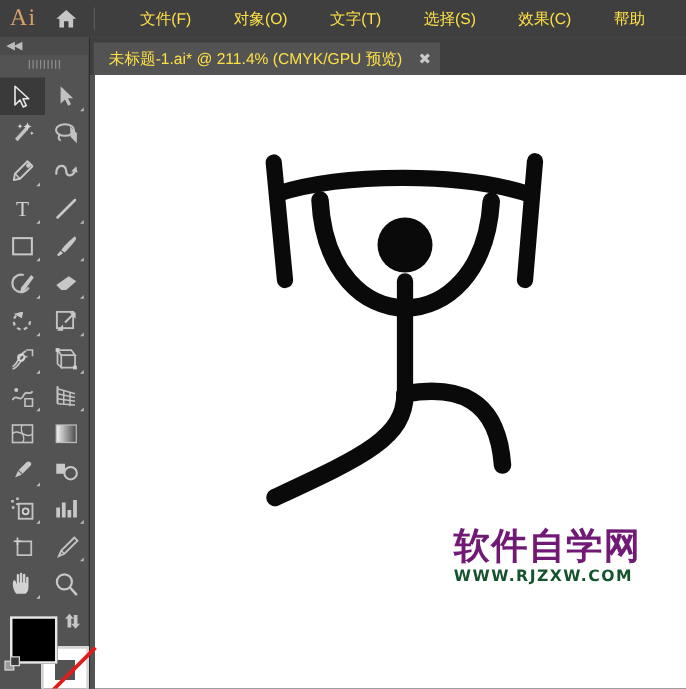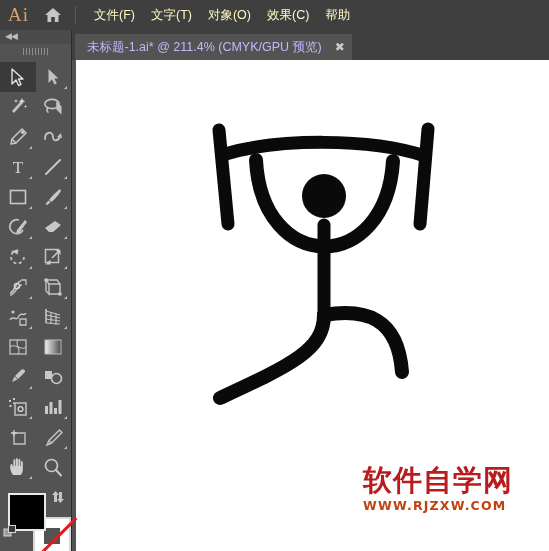--- a/index.html
+++ b/index.html
@@ -10,27 +10,27 @@
 
   
   #menubar{position:absolute;left:0;top:0;width:549px;height:30px;background:#3f3f3f;
            display:flex;align-items:center;}
   #ai-logo{margin-left:8px;font-family:"Liberation Serif","DejaVu Serif",serif;
            font-size:19px;color:#d9a06a;letter-spacing:1px;line-height:1;
            padding-bottom:2px;user-select:none;}
   #home-btn{margin-left:14px;width:20px;height:20px;display:flex;align-items:center;justify-content:center;}
   #menu-div{margin-left:12px;width:1px;height:18px;background:#5a5a5a;}
   #menus{display:flex;align-items:center;margin-left:10px;}
-  .menu-item{color:#fef9c3;font-size:12.5px;padding:4px 8px;white-space:nowrap;}
+  .menu-item{color:#fde047;font-size:12.5px;padding:4px 8px;white-space:nowrap;margin-left:18px;}
 
   
   #tabbar{position:absolute;left:72px;top:30px;width:477px;height:30px;background:#3f3f3f;}
   #doc-tab{position:absolute;left:3px;top:4px;height:26px;background:#535353;
            display:flex;align-items:center;padding:0 0 0 12px;box-sizing:border-box;}
-  #doc-tab-title{color:#c4b5fd;font-size:12.5px;white-space:nowrap;text-align:right;}
+  #doc-tab-title{color:#fde047;font-size:12.5px;white-space:nowrap;text-align:right;}
   #doc-tab-close{width:24px;height:26px;display:flex;align-items:center;justify-content:center;
                  color:#c9c9c9;font-size:12px;margin-left:6px;}
 
   
   #toolpanel{position:absolute;left:0;top:30px;width:72px;height:521px;background:#535353;
              border-right:1px solid #2b2b2b;box-sizing:border-box;}
   #tp-header{position:relative;height:14px;background:#4b4b4b;}
   #tp-collapse{position:absolute;left:5px;top:1px;color:#bcbcbc;font-size:9px;letter-spacing:-1px;}
   #tp-grip{height:14px;display:flex;align-items:center;justify-content:center;}
   .griplines{display:flex;gap:2px;}
@@ -54,42 +54,43 @@
   #swapicon{position:absolute;right:6px;top:2px;color:#c5c5c5;font-size:13px;z-index:4;}
   #defaulticon{position:absolute;left:3px;top:36px;z-index:4;}
 
   
   #canvaswrap{position:absolute;left:72px;top:60px;width:477px;height:491px;background:#535353;}
   #canvas{position:absolute;left:4px;top:0;width:473px;height:491px;background:#ffffff;}
   #artwork{position:absolute;left:0;top:0;width:473px;height:491px;}
 
   
   #watermark{position:absolute;left:287px;top:363px;width:160px;user-select:none;}
-  #wm-cn{font-size:29px;font-weight:bold;color:#b91c1c;letter-spacing:1px;line-height:1;
-         font-family:Liberation Mono, monospace;margin-top:45px;}
-  #wm-url{margin-top:1px;font-size:12.5px;font-weight:bold;color:#c2410c;letter-spacing:1.2px;
+  #wm-cn{font-size:29px;font-weight:bold;color:#701a75;letter-spacing:1px;line-height:1;
+         font-family:Liberation Serif, serif;}
+  #wm-url{margin-top:1px;font-size:12.5px;font-weight:bold;color:#14532d;letter-spacing:1.2px;
           font-family:"DejaVu Sans","Liberation Sans",sans-serif;}
 </style>
 </head>
 <body>
 
 <div id="app">
 
   <div id="menubar">
     <div id="ai-logo">Ai</div>
     <div id="home-btn">
       <svg width="18" height="16" viewBox="0 0 18 16">
         <path d="M9 1 L17 8 L14.5 8 L14.5 15 L10.8 15 L10.8 10 L7.2 10 L7.2 15 L3.5 15 L3.5 8 L1 8 Z" fill="#c6c6c6"></path>
       </svg>
     </div>
     <div id="menu-div"></div>
     <div id="menus">
       <div class="menu-item">文件(F)</div>
+      <div class="menu-item">对象(O)</div>
       <div class="menu-item">文字(T)</div>
-      <div class="menu-item">对象(O)</div>
+      <div class="menu-item">选择(S)</div>
       <div class="menu-item">效果(C)</div>
       <div class="menu-item">帮助</div>
     </div>
   </div>
 
   <div id="tabbar">
     <div id="doc-tab">
       <span id="doc-tab-title">未标题-1.ai* @ 211.4% (CMYK/GPU 预览)</span>
       <span id="doc-tab-close">✖</span>
     </div>

